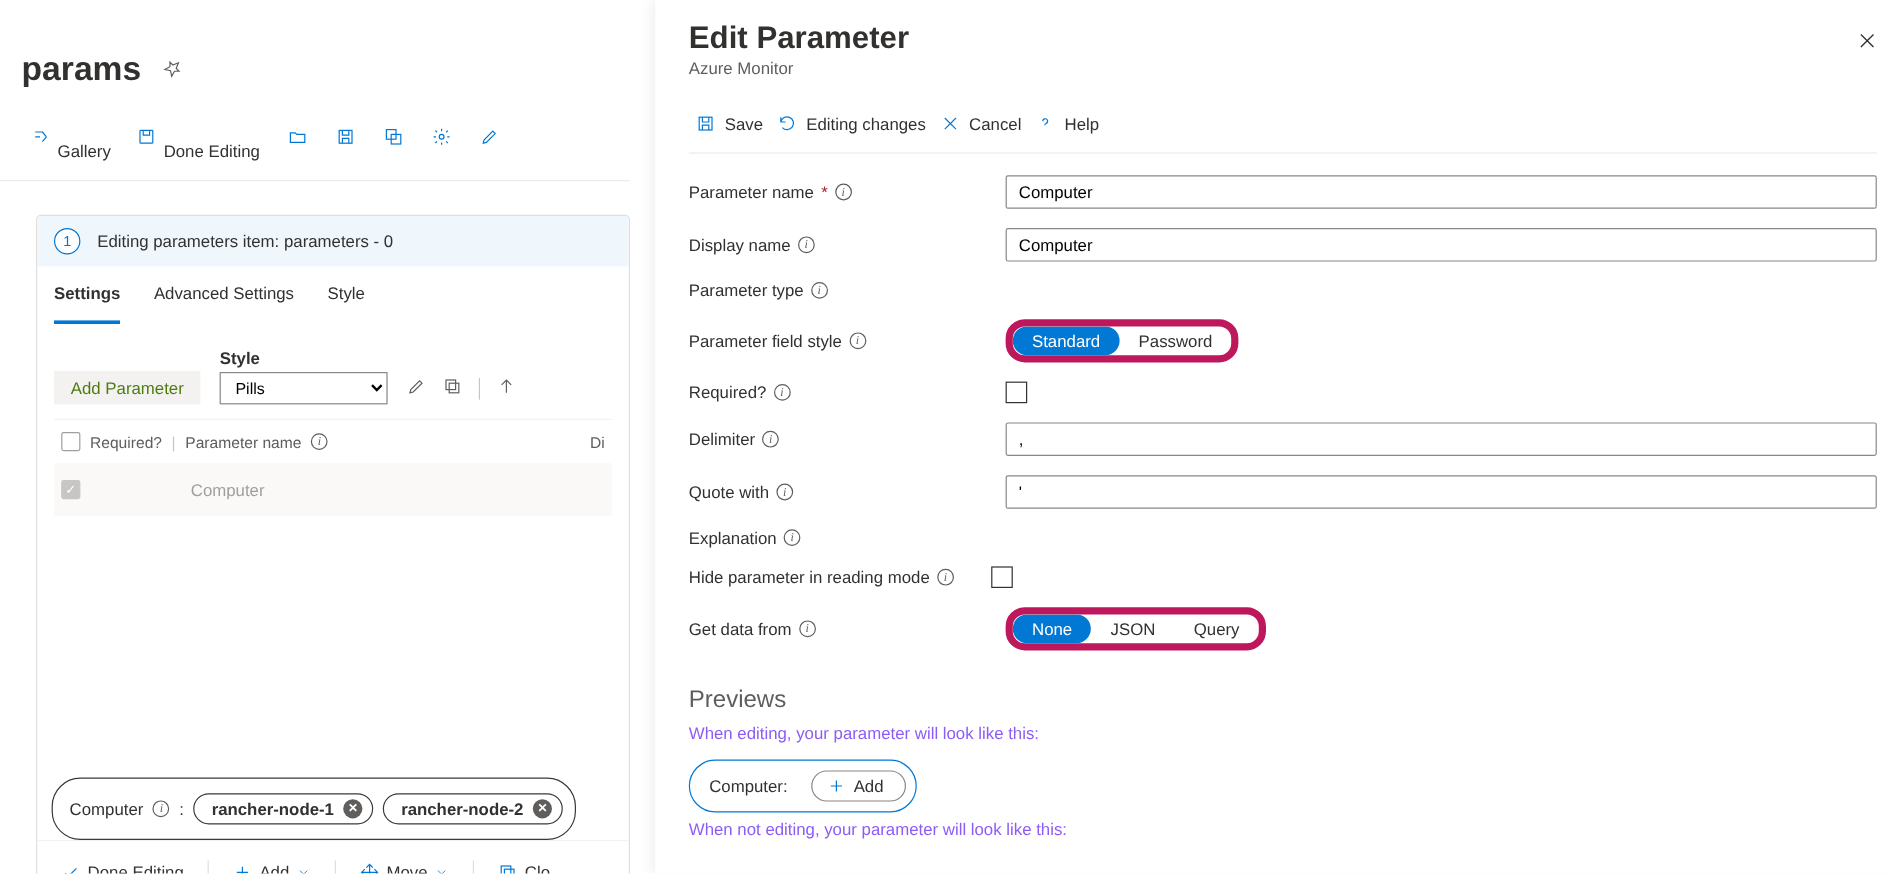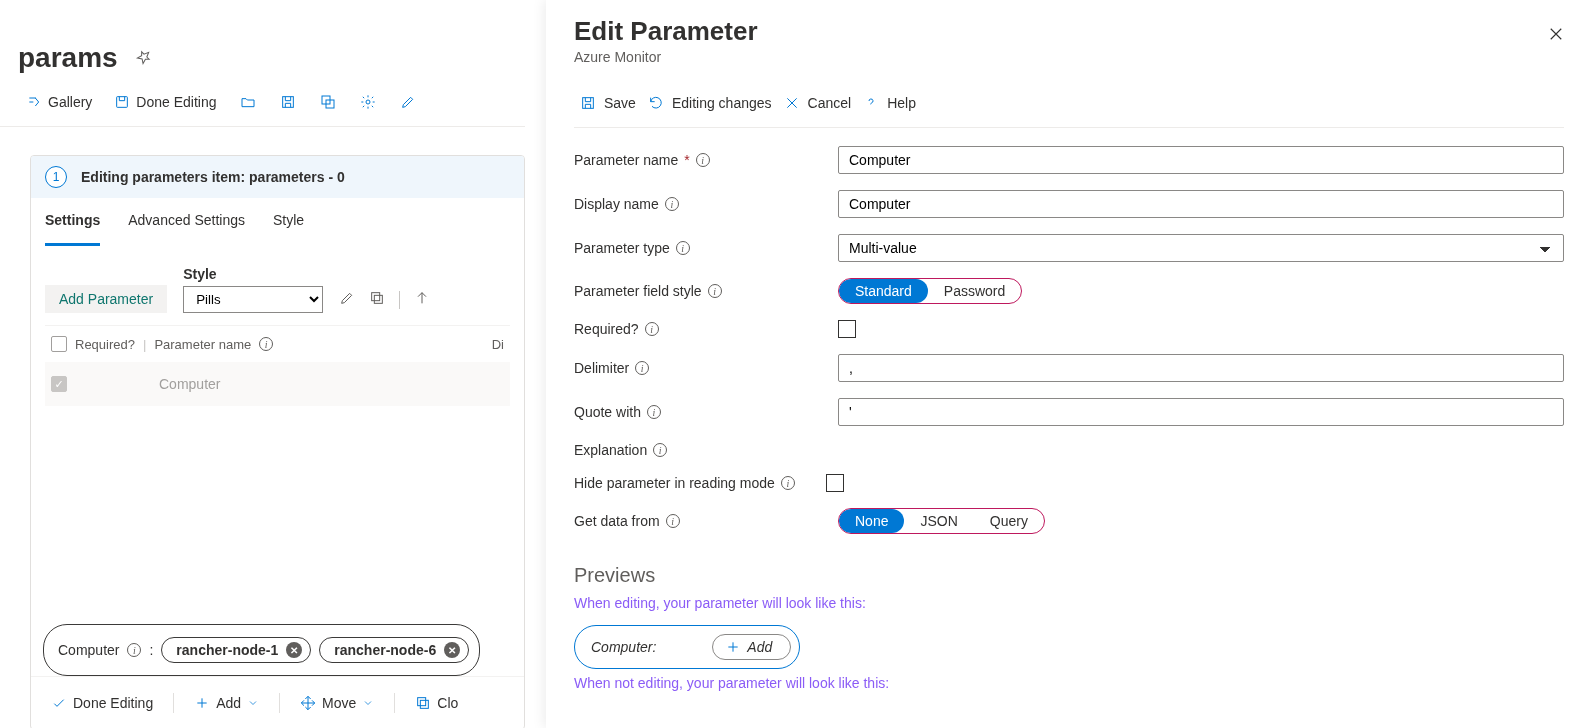--- a/index.html
+++ b/index.html
@@ -49,21 +49,21 @@
     color: #0078d4;
   }
   .toolbar .tool-item {
     display: inline-flex;
     align-items: center;
     gap: 6px;
     padding: 4px 6px;
     color: #0078d4;
     cursor: pointer;
   }
-  .toolbar .tool-item span { color: #323130; }
+  .toolbar .tool-item span { color: #323130; margin-top: 24px; }
   .toolbar .icon-btn { width: 30px; display:inline-flex; justify-content:center; }
 
   svg.ic { width: 16px; height: 16px; stroke: currentColor; fill: none; stroke-width: 1.5; }
 
   .editor-box {
     margin: 28px 0 0 30px;
     width: 495px;
     border: 1px solid #e1dfdd;
     border-radius: 4px;
     overflow: hidden;
@@ -78,21 +78,21 @@
   .step-badge {
     width: 22px; height: 22px;
     border: 1px solid #0078d4;
     border-radius: 50%;
     display: inline-flex;
     align-items: center; justify-content: center;
     font-size: 12px;
     color: #0078d4;
     background:#fff;
   }
-  .editor-head-title { font-weight: 700; }
+  .editor-head-title { font-weight: 400; }
 
   .tabs {
     display: flex;
     gap: 28px;
     padding: 14px 14px 0 14px;
   }
   .tab {
     padding-bottom: 15px;
     cursor: pointer;
   }
@@ -106,21 +106,21 @@
   }
   .settings-row1 {
     display: flex;
     align-items: flex-end;
     gap: 16px;
     padding: 8px 0 12px 0;
   }
   .add-param-btn {
     background: #f3f2f1;
     border: none;
-    color: #0f766e;
+    color: #4d7c0f;
     padding: 6px 14px;
     font-size: 14px;
   }
   .style-group { display:flex; flex-direction:column; gap:4px; }
   .style-label { font-size: 14px; font-weight: 600; }
   .style-select {
     width: 140px;
     padding: 4px 8px;
     border: 1px solid #8a8886;
     background:#fff;
@@ -275,21 +275,21 @@
     border:1px solid #8a8886;
     padding:5px 10px;
     font-size:14px;
     font-family:inherit;
     background:#fff;
     border-radius:2px;
   }
   select.text { appearance:none; background-image:linear-gradient(45deg,transparent 50%,#323130 50%),linear-gradient(135deg,#323130 50%,transparent 50%); background-position: calc(100% - 18px) 12px, calc(100% - 13px) 12px; background-size:5px 5px; background-repeat:no-repeat; }
   .seg {
     display:inline-flex;
-    border:1px solid #be185d;
+    border:6px solid #be185d;
     border-radius:16px;
     overflow:hidden;
   }
   .seg .opt {
     padding:4px 16px;
     cursor:pointer;
   }
   .seg .opt.sel {
     background:#0078d4;
     color:#fff;
@@ -308,23 +308,22 @@
   .preview-text {
     color:#8b5cf6;
     margin: 6px 0 14px 0;
   }
   .preview-pill {
     display:inline-flex;
     align-items:center;
     border:1px solid #0078d4;
     border-radius:24px;
     padding: 8px 8px 8px 16px;
-    gap:56px;
+    gap:20px;
     color:#323130;
-    font-style:italic;
   }
   .preview-pill .add-btn {
     display:inline-flex; align-items:center; gap:6px;
     border:1px solid #8a8886;
     border-radius:16px;
     padding:4px 18px 4px 12px;
     color:#323130;
   }
 </style>
 </head>
@@ -441,21 +440,21 @@
     </div>
 
     <div class="editor-foot-pills">
       <span class="pill-label">Computer</span>
       <span class="info">i</span>:
       <span class="pill">
         <span>rancher-node-1</span>
         <span class="x">✕</span>
       </span>
       <span class="pill">
-        <span>rancher-node-6</span>
+        <span>rancher-node-2</span>
         <span class="x">✕</span>
       </span>
     </div>
 
     <div class="editor-foot-actions">
       <div class="act">
         <svg class="ic" viewBox="0 0 24 24">
             <path d="M5 13l4 4L19 7"></path>
           </svg>
         <span>Done Editing</span>
@@ -549,25 +548,20 @@
     <div class="form-control">
       <input class="text" value="Computer" style="">
     </div>
   </div>
 
   <div class="form-row">
     <div class="form-label">
       <span>Parameter type</span>
       <span class="info">i</span>
     </div>
-    <div class="form-control">
-      <select class="text">
-        <option>Multi-value</option>
-      </select>
-    </div>
   </div>
 
   <div class="form-row">
     <div class="form-label">
       <span>Parameter field style</span>
       <span class="info">i</span>
     </div>
     <div class="form-control">
       <div class="seg">
         <div class="opt sel">Standard</div>

